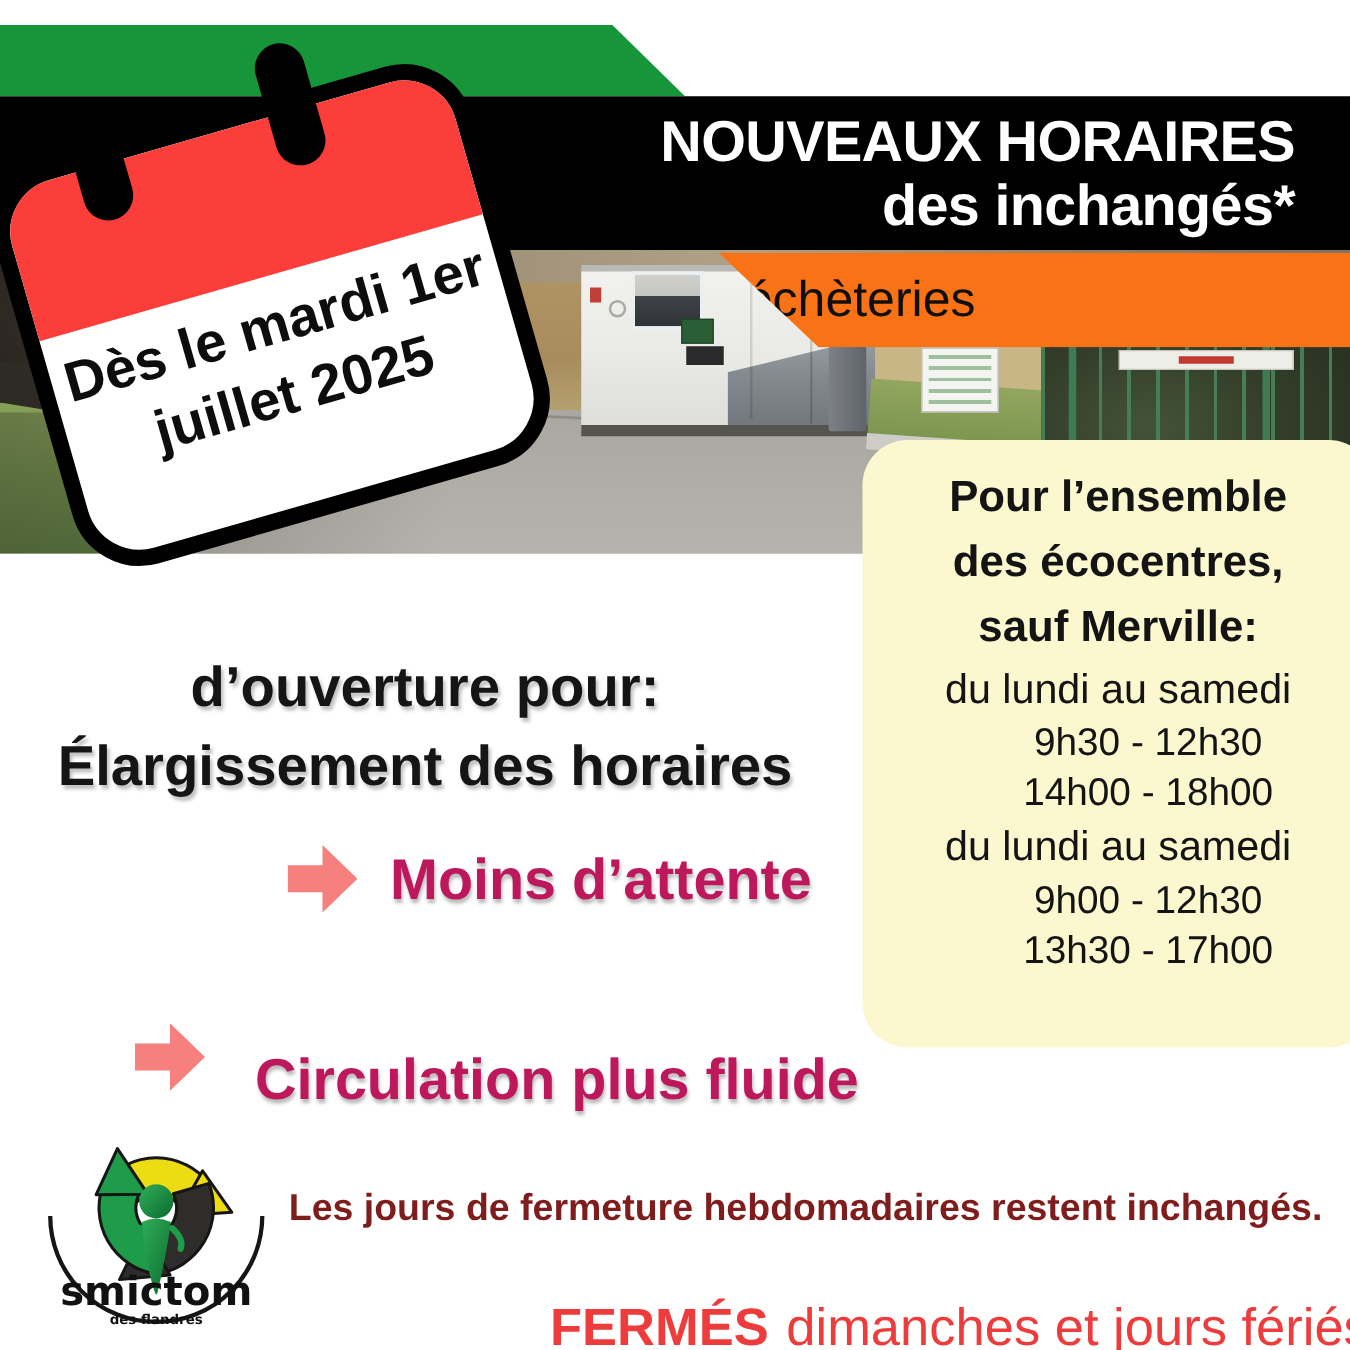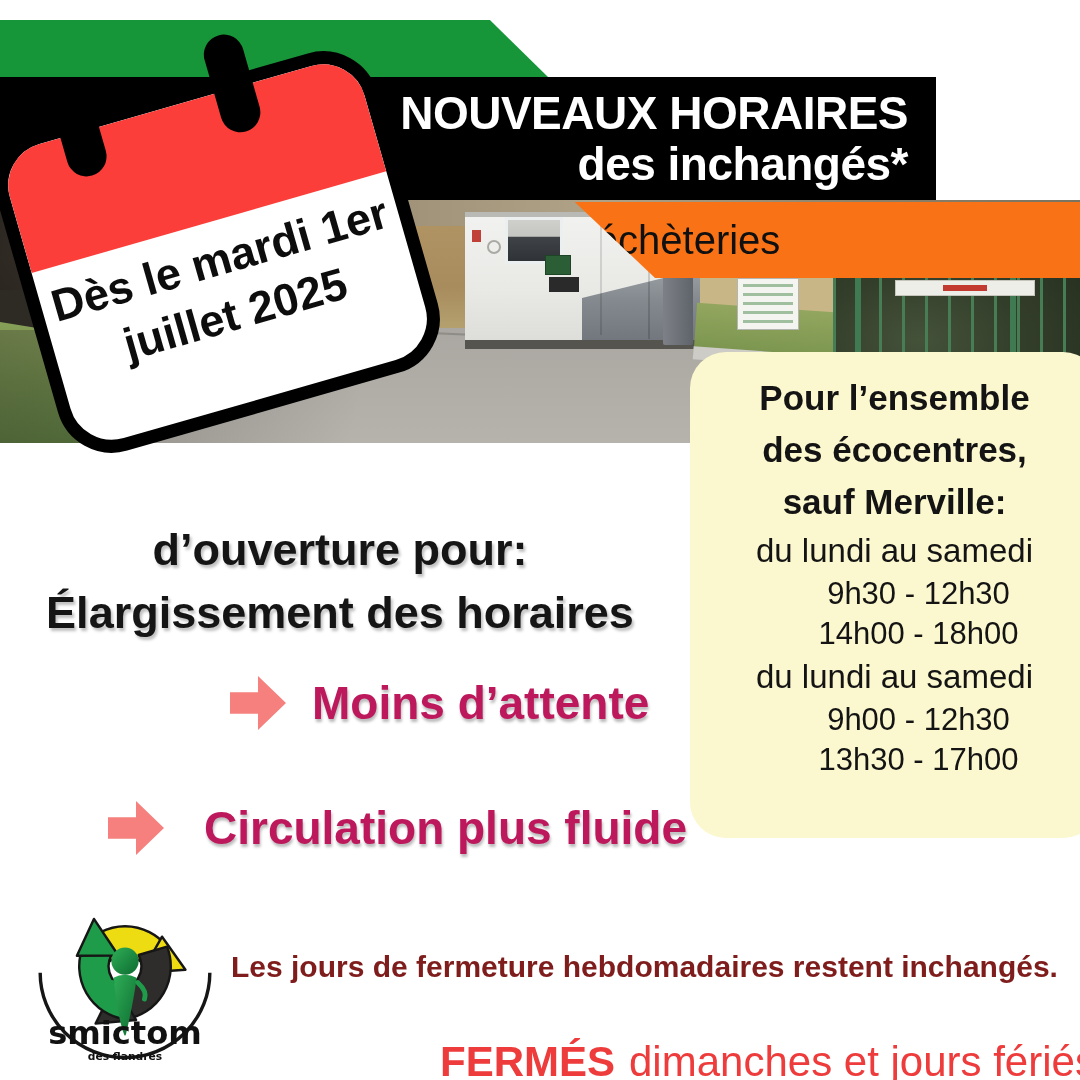--- a/index.html
+++ b/index.html
@@ -3,23 +3,23 @@
 <meta charset="utf-8">
 <style>
   html,body{margin:0;padding:0;background:#fff;}
   #poster{position:relative;width:1080px;height:1080px;background:#fff;overflow:hidden;
           font-family:"Liberation Sans",sans-serif;color:#111;}
   #poster *{box-sizing:border-box;}
 
   
   .green-strip{position:absolute;left:0;top:20px;width:548px;height:57px;background:#179539;
                clip-path:polygon(0 0,89.4% 0,100% 100%,0 100%);}
-  .black-banner{position:absolute;left:0;top:77px;width:936px;height:123px;background:#000;
+  .black-banner{position:absolute;left:0;top:77px;width:1080px;height:123px;background:#000;
                 color:#fff;display:flex;flex-direction:column;justify-content:center;align-items:flex-end;
-                padding-right:28px;font-weight:bold;font-size:46px;line-height:51px;letter-spacing:-0.5px;}
+                padding-right:44px;font-weight:bold;font-size:46px;line-height:51px;letter-spacing:-0.5px;}
   .yellow-banner{position:absolute;left:558px;top:202px;width:522px;height:76px;background:#f97316;
                  clip-path:polygon(3.2% 0,100% 0,100% 100%,18.6% 100%);display:flex;align-items:center;
                  justify-content:flex-start;padding-right:36px;font-size:40px;font-weight:400;color:#101010;z-index:2;}
 
   
   .photo{position:absolute;left:0;top:200px;width:1080px;height:243px;overflow:hidden;
          background:linear-gradient(180deg,#b2a692 0%,#b5ab96 12%,#ada89c 25%,#a8a5a0 45%,#b0ada7 75%,#b6b3ad 100%);}
   .photo div{position:absolute;}
   .ph-treeline{left:0;top:0;width:1080px;height:48px;
                background:linear-gradient(90deg,#6f6455 0%,#998c74 30%,#b0a286 55%,#8d8168 80%,#7a7361 100%);}
@@ -87,21 +87,21 @@
 
   
   .headline{position:absolute;left:20px;top:518px;width:640px;text-align:center;font-size:45px;
             font-weight:bold;color:#151515;line-height:63px;text-shadow:2px 3px 3px rgba(0,0,0,.25);}
   .benefit{position:absolute;display:flex;align-items:center;z-index:2;}
   .benefit.b1{left:230px;top:676px;} .benefit.b2{left:108px;top:801px;}
   .arrow{width:56px;height:54px;background:#F5807D;flex:0 0 56px;
          clip-path:polygon(0 30%,50% 30%,50% 0,100% 50%,50% 100%,50% 70%,0 70%);}
   .btext{margin-left:26px;font-size:46px;font-weight:bold;color:#be185d;
          text-shadow:1px 3px 3px rgba(0,0,0,.28);white-space:nowrap;}
-  .benefit.b2 .btext{margin-left:40px;}
+  .benefit.b2 .btext{margin-left:40px;margin-top:35px;}
 
   
   .logo{position:absolute;left:25px;top:885px;width:200px;height:195px;}
   .logo svg{width:100%;height:100%;}
   .notice{position:absolute;left:231px;top:950px;font-size:30px;font-weight:bold;color:#7f1d1d;white-space:nowrap;}
   .closed{position:absolute;left:440px;top:1038px;font-size:42px;color:#EE3B3B;white-space:nowrap;}
   .closed .cb{font-weight:bold;margin-right:14px;}
 </style>
 </head>
 <body>

